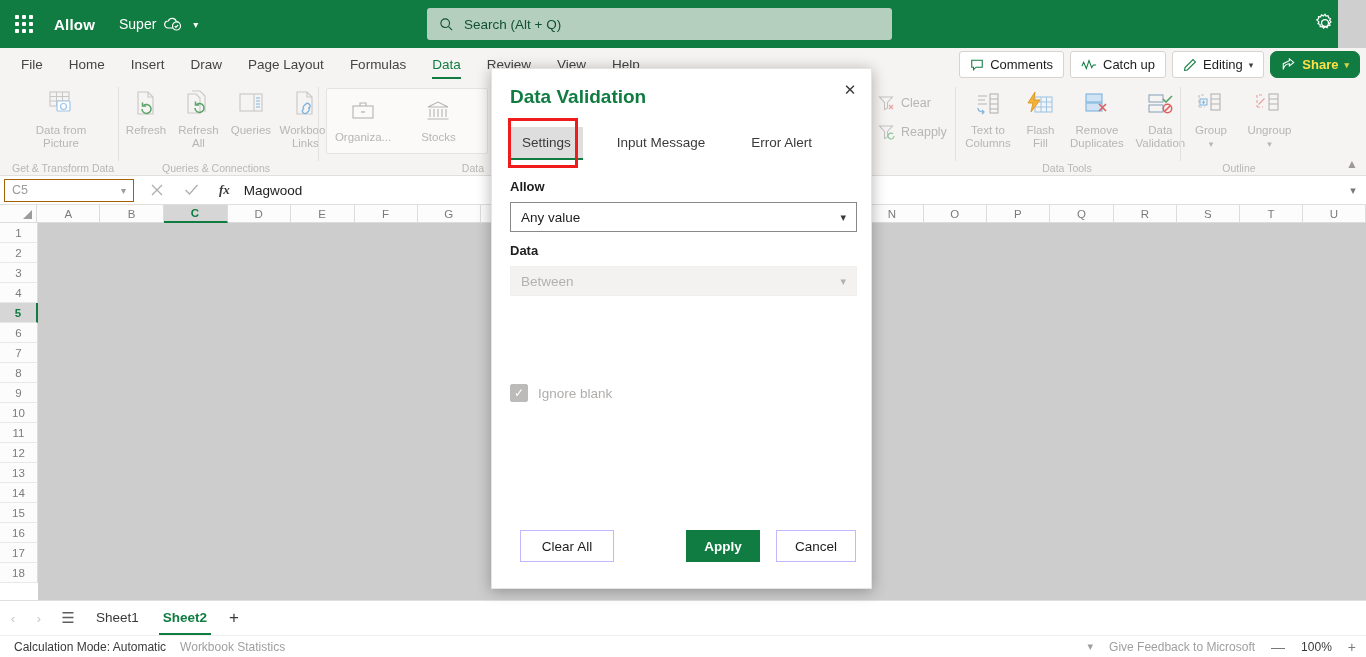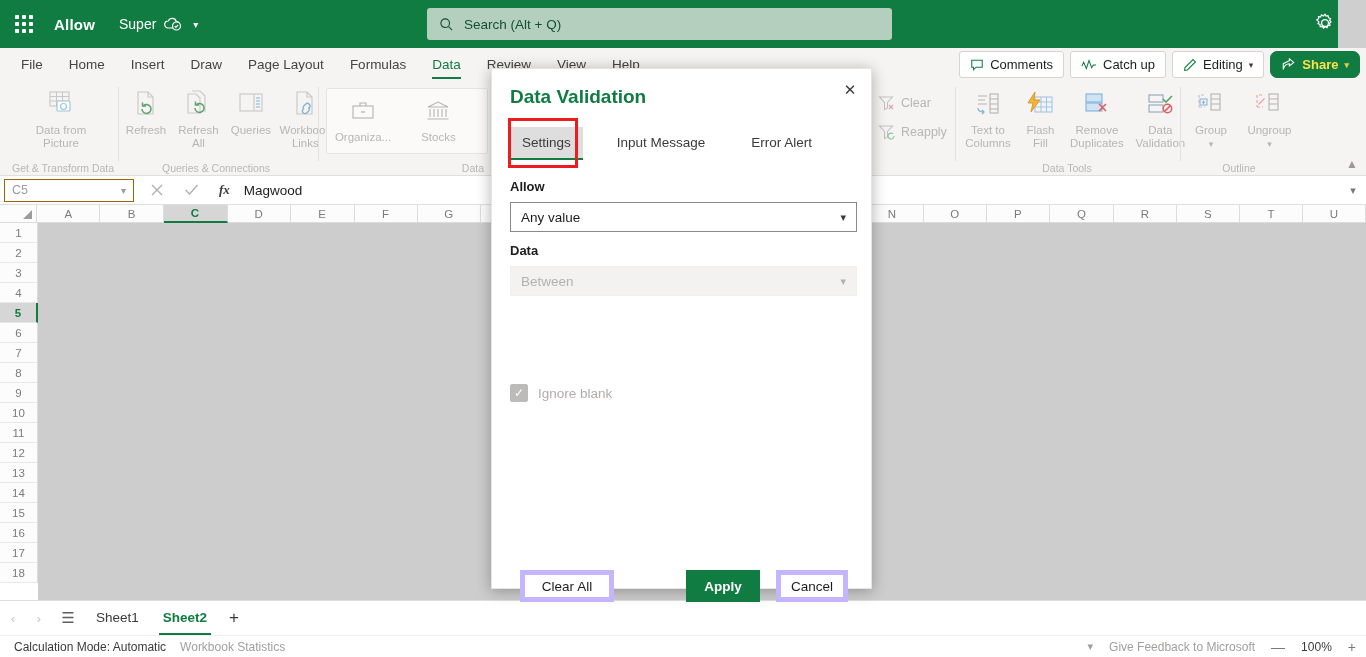--- a/index.html
+++ b/index.html
@@ -189,23 +189,23 @@
   .combo .cv { font-size: 11px; color: #3b3a39; }
   .combo.disabled .cv { color: #b3b1af; }
   .chkrow { position: absolute; left: 18px; top: 315px; display: flex; align-items: center; gap: 10px; }
   .chkbox {
     width: 18px; height: 18px; background: #bdbbb9; border: 1px solid #bdbbb9; border-radius: 2px;
     display: flex; align-items: center; justify-content: center; color: #fff; font-size: 12px;
   }
   .chklabel { font-size: 13.5px; color: #b0aeac; }
   .dlg-footer { position: absolute; left: 0; bottom: 22px; width: 100%; height: 36px; }
   .btn {
-    position: absolute; height: 32px; border: 5px solid #c4b5fd; background: #fff;
+    position: absolute; height: 32px; border: 1px solid #c4b5fd; background: #fff;
     font-size: 13.5px; color: #1d1d1d; cursor: pointer; font-family: "Liberation Sans", sans-serif;
-    display: flex; align-items: center; justify-content: center; margin-top: 40px;
+    display: flex; align-items: center; justify-content: center;
   }
   .btn.primary { background: #107c41; border-color: #107c41; color: #fff; font-weight: bold; }
   svg { display: block; }
 </style>
 </head>
 <body>
 
 <div id="app">
 
   <div class="titlebar">
@@ -629,19 +629,19 @@
     </div>
 
     <div class="chkrow">
       <span class="chkbox">✓</span>
       <span class="chklabel">Ignore blank</span>
     </div>
 
     <div class="dlg-footer">
       <button class="btn" style="left:28px;width:94px;">Clear All</button>
       <button class="btn primary" style="left:194px;width:74px;">Apply</button>
-      <button class="btn" style="left:284px;width:72px;">Cancel</button>
+      <button class="btn" style="left:284px;width:80px;">Cancel</button>
     </div>
   </div>
 
   <div class="redbox"></div>
 
 </div>
 
 </body></html>

